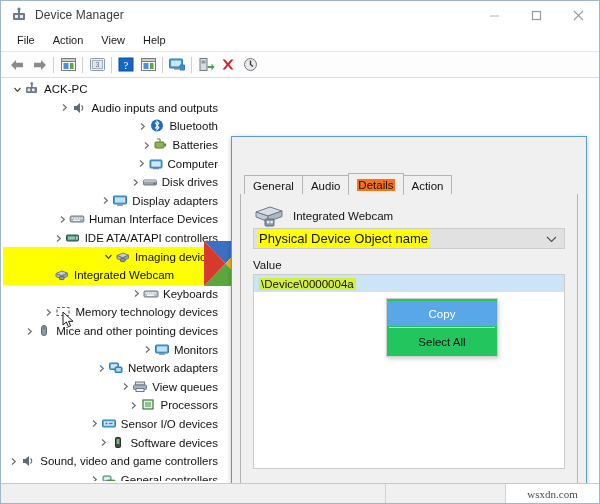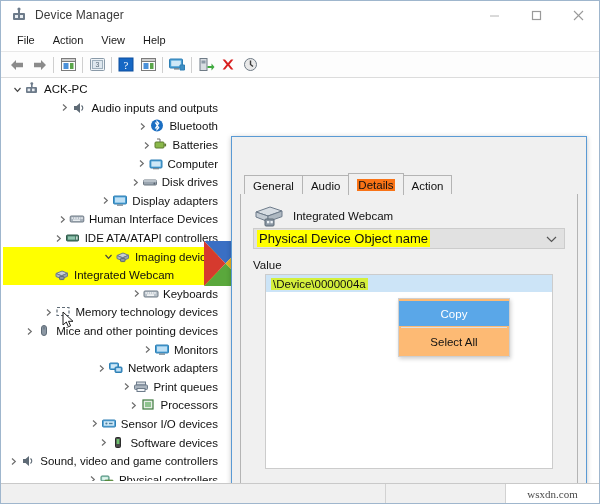--- a/index.html
+++ b/index.html
@@ -113,29 +113,29 @@
 
   .lbl{font-size:11.5px;color:#111;margin:10px 0 3px 12px;}
   .combo{
     margin:0 12px;height:21px;background:#e1e1e1;border:1px solid #cccccc;
     display:flex;align-items:center;position:relative;box-sizing:border-box;
   }
   .combo-text{font-size:13px;background:#ffff00;padding:1px 2px;margin-left:3px;color:#111;}
   .combo-arrow{position:absolute;right:7px;top:0;bottom:0;display:flex;align-items:center;color:#555;}
 
   .valbox{
-    margin:0 24px;height:195px;background:#ffffff;border:1px solid #cccccc;
+    margin:0 12px;height:195px;background:#ffffff;border:1px solid #cccccc;
     box-sizing:border-box;position:relative;
   }
   .valrow{height:17px;background:#cce4f7;display:flex;align-items:center;}
   .valtext{font-size:11.5px;background:#d4f03c;padding:0 2px;margin-left:5px;color:#111;}
 
   .ctxmenu{
     position:absolute;left:132px;top:23px;width:112px;
-    background:#fdba74;border:1px solid #cfcfcf;
+    background:#22c55e;border:1px solid #cfcfcf;
     box-shadow:1px 2px 4px rgba(0,0,0,.18);
     padding:2px 0;box-sizing:border-box;
   }
   .ctxitem{height:25px;display:flex;align-items:center;justify-content:center;font-size:11.5px;color:#111;}
   .ctxitem.sel{background:#5aa7e8;color:#fff;}
   .ctxsep{height:1px;background:#e0e0e0;margin:1px 2px;}
 
   
   .pinwheel{position:absolute;left:203px;top:163px;width:43px;height:45px;}
   
@@ -481,21 +481,21 @@
               <span class="chev">
                 <svg width="9" height="9" viewBox="0 0 9 9">
                   <path d="M3 1.5 L6.3 4.5 L3 7.5" fill="none" stroke="#6f6f6f" stroke-width="1.2"></path>
                 </svg>
               </span>
               <span class="tico"><svg width="16" height="15" viewBox="0 0 16 15">
                   <rect x="3.5" y="3" width="9" height="3" fill="#d7dde3" stroke="#6d7b8a"></rect>
                   <rect x="1.5" y="6" width="13" height="4.5" rx="1" fill="#aab4be" stroke="#6d7b8a"></rect>
                   <rect x="4" y="9.5" width="8" height="3" fill="#f2f5f8" stroke="#6d7b8a"></rect>
                 </svg></span>
-              <span class="tlabel">Print queues</span>
+              <span class="tlabel">View queues</span>
             </div>
             <div class="trow ind1">
               <span class="chev">
                 <svg width="9" height="9" viewBox="0 0 9 9">
                   <path d="M3 1.5 L6.3 4.5 L3 7.5" fill="none" stroke="#6f6f6f" stroke-width="1.2"></path>
                 </svg>
               </span>
               <span class="tico"><svg width="16" height="15" viewBox="0 0 16 15">
                   <rect x="3" y="3" width="10" height="9" fill="#e6eee6" stroke="#3f7a3f" stroke-width="1.2"></rect>
                   <rect x="5" y="5" width="6" height="5" fill="#8fc48f"></rect>
@@ -544,21 +544,21 @@
               <span class="chev">
                 <svg width="9" height="9" viewBox="0 0 9 9">
                   <path d="M3 1.5 L6.3 4.5 L3 7.5" fill="none" stroke="#6f6f6f" stroke-width="1.2"></path>
                 </svg>
               </span>
               <span class="tico"><svg width="16" height="15" viewBox="0 0 16 15">
                   <rect x="2" y="4" width="8" height="5" rx="1" fill="#9fd4c4" stroke="#4a8a78"></rect>
                   <rect x="3.2" y="5.2" width="5.6" height="2.6" fill="#e2f5ee"></rect>
                   <rect x="6" y="8.2" width="8" height="4" rx="0.6" fill="#6fae4a" stroke="#4a7a2e"></rect>
                 </svg></span>
-              <span class="tlabel">Physical controllers</span>
+              <span class="tlabel">General controllers</span>
             </div>
           </div>
     </div>
 
     <div class="pinwheel">
       <svg width="43" height="45" viewBox="0 0 43 45">
         <polygon points="0,0 43,0 21.5,22.5" fill="#3a6fc4"></polygon>
         <polygon points="43,0 43,45 21.5,22.5" fill="#e8b321"></polygon>
         <polygon points="43,45 0,45 21.5,22.5" fill="#5aa83c"></polygon>
         <polygon points="0,45 0,0 21.5,22.5" fill="#d63a2e"></polygon>

